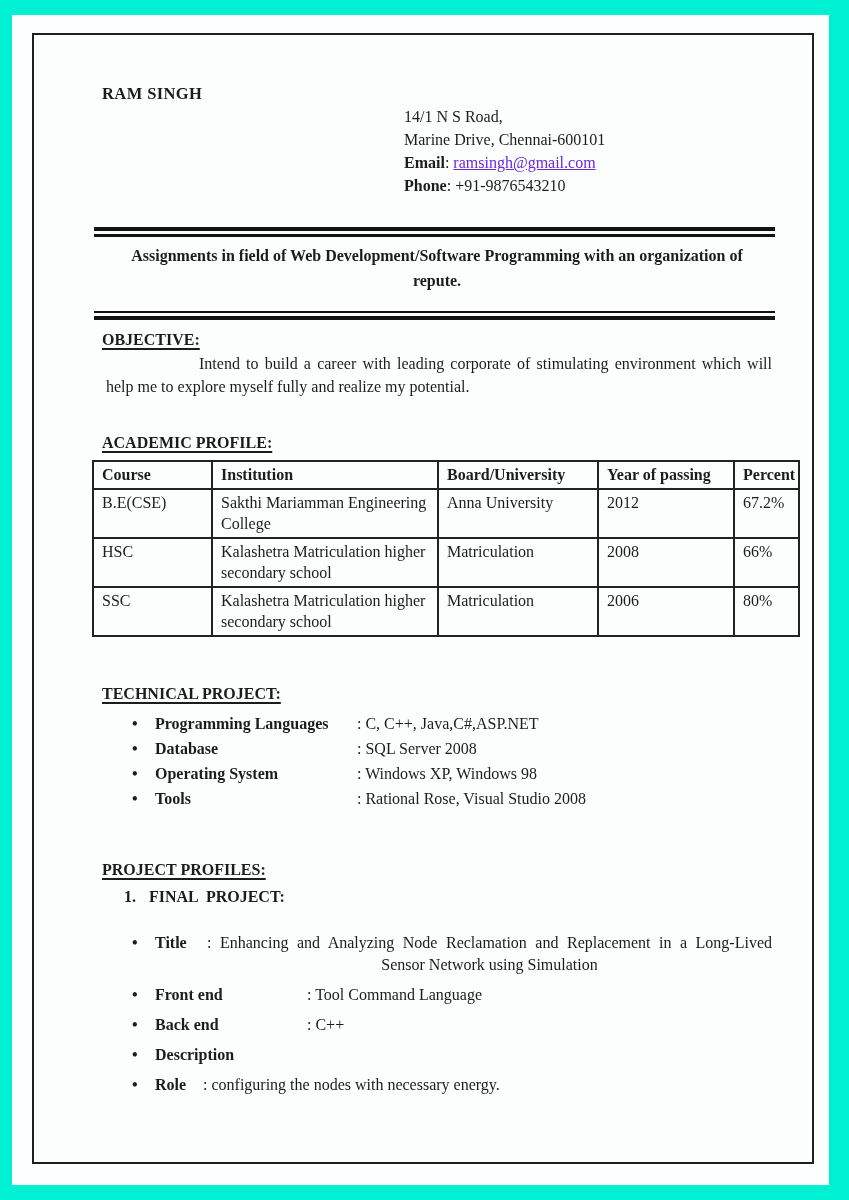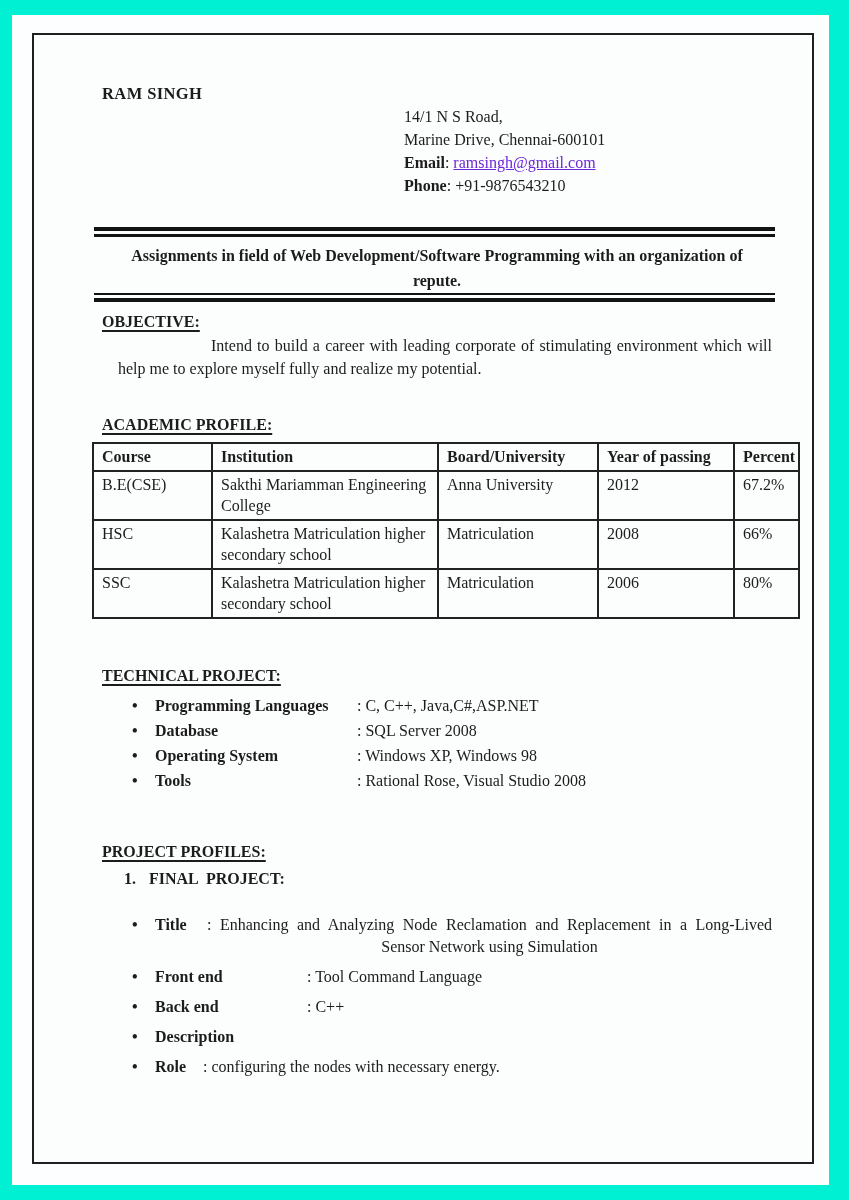--- a/index.html
+++ b/index.html
@@ -24,27 +24,27 @@
   }
   .b { font-weight:bold; }
   .name { font-weight:bold; font-size:16.5px; letter-spacing:.4px; line-height:22px; }
   .addr { margin-left:302px; }
   .email-link { color:#6d28d9; text-decoration:underline; }
   .rule { margin-left:-8px; margin-right:-3px; }
   .rule-top   { margin-top:30px; height:3px; border-top:4px solid #131313; border-bottom:3px solid #131313; }
   .rule-bottom{ height:3px; border-top:2px solid #131313; border-bottom:4px solid #131313; }
   .banner {
     font-weight:bold; text-align:center;
-    padding:6px 4px 0 4px; line-height:25px;
+    padding:6px 4px 18px 4px; line-height:25px;
   }
   h2 {
     margin:0; font-size:16px; font-weight:bold; line-height:22px;
     text-decoration:underline; text-decoration-thickness:2px; text-underline-offset:3px;
   }
-  .objective-text { margin:1px 0 0 16px; text-indent:93px; text-align:justify; line-height:23px; }
+  .objective-text { margin:1px 0 0 4px; text-indent:93px; text-align:justify; line-height:23px; }
   .mt-acad { margin-top:34px; }
   table.acad {
     border-collapse:collapse; table-layout:fixed;
     width:706px; margin:6px 0 0 -10px;
     font-size:16px; line-height:21px;
   }
   table.acad th, table.acad td {
     border:2px solid #222; padding:2px 6px 3px 8px;
     text-align:left; vertical-align:top; font-weight:normal;
     overflow:hidden;

